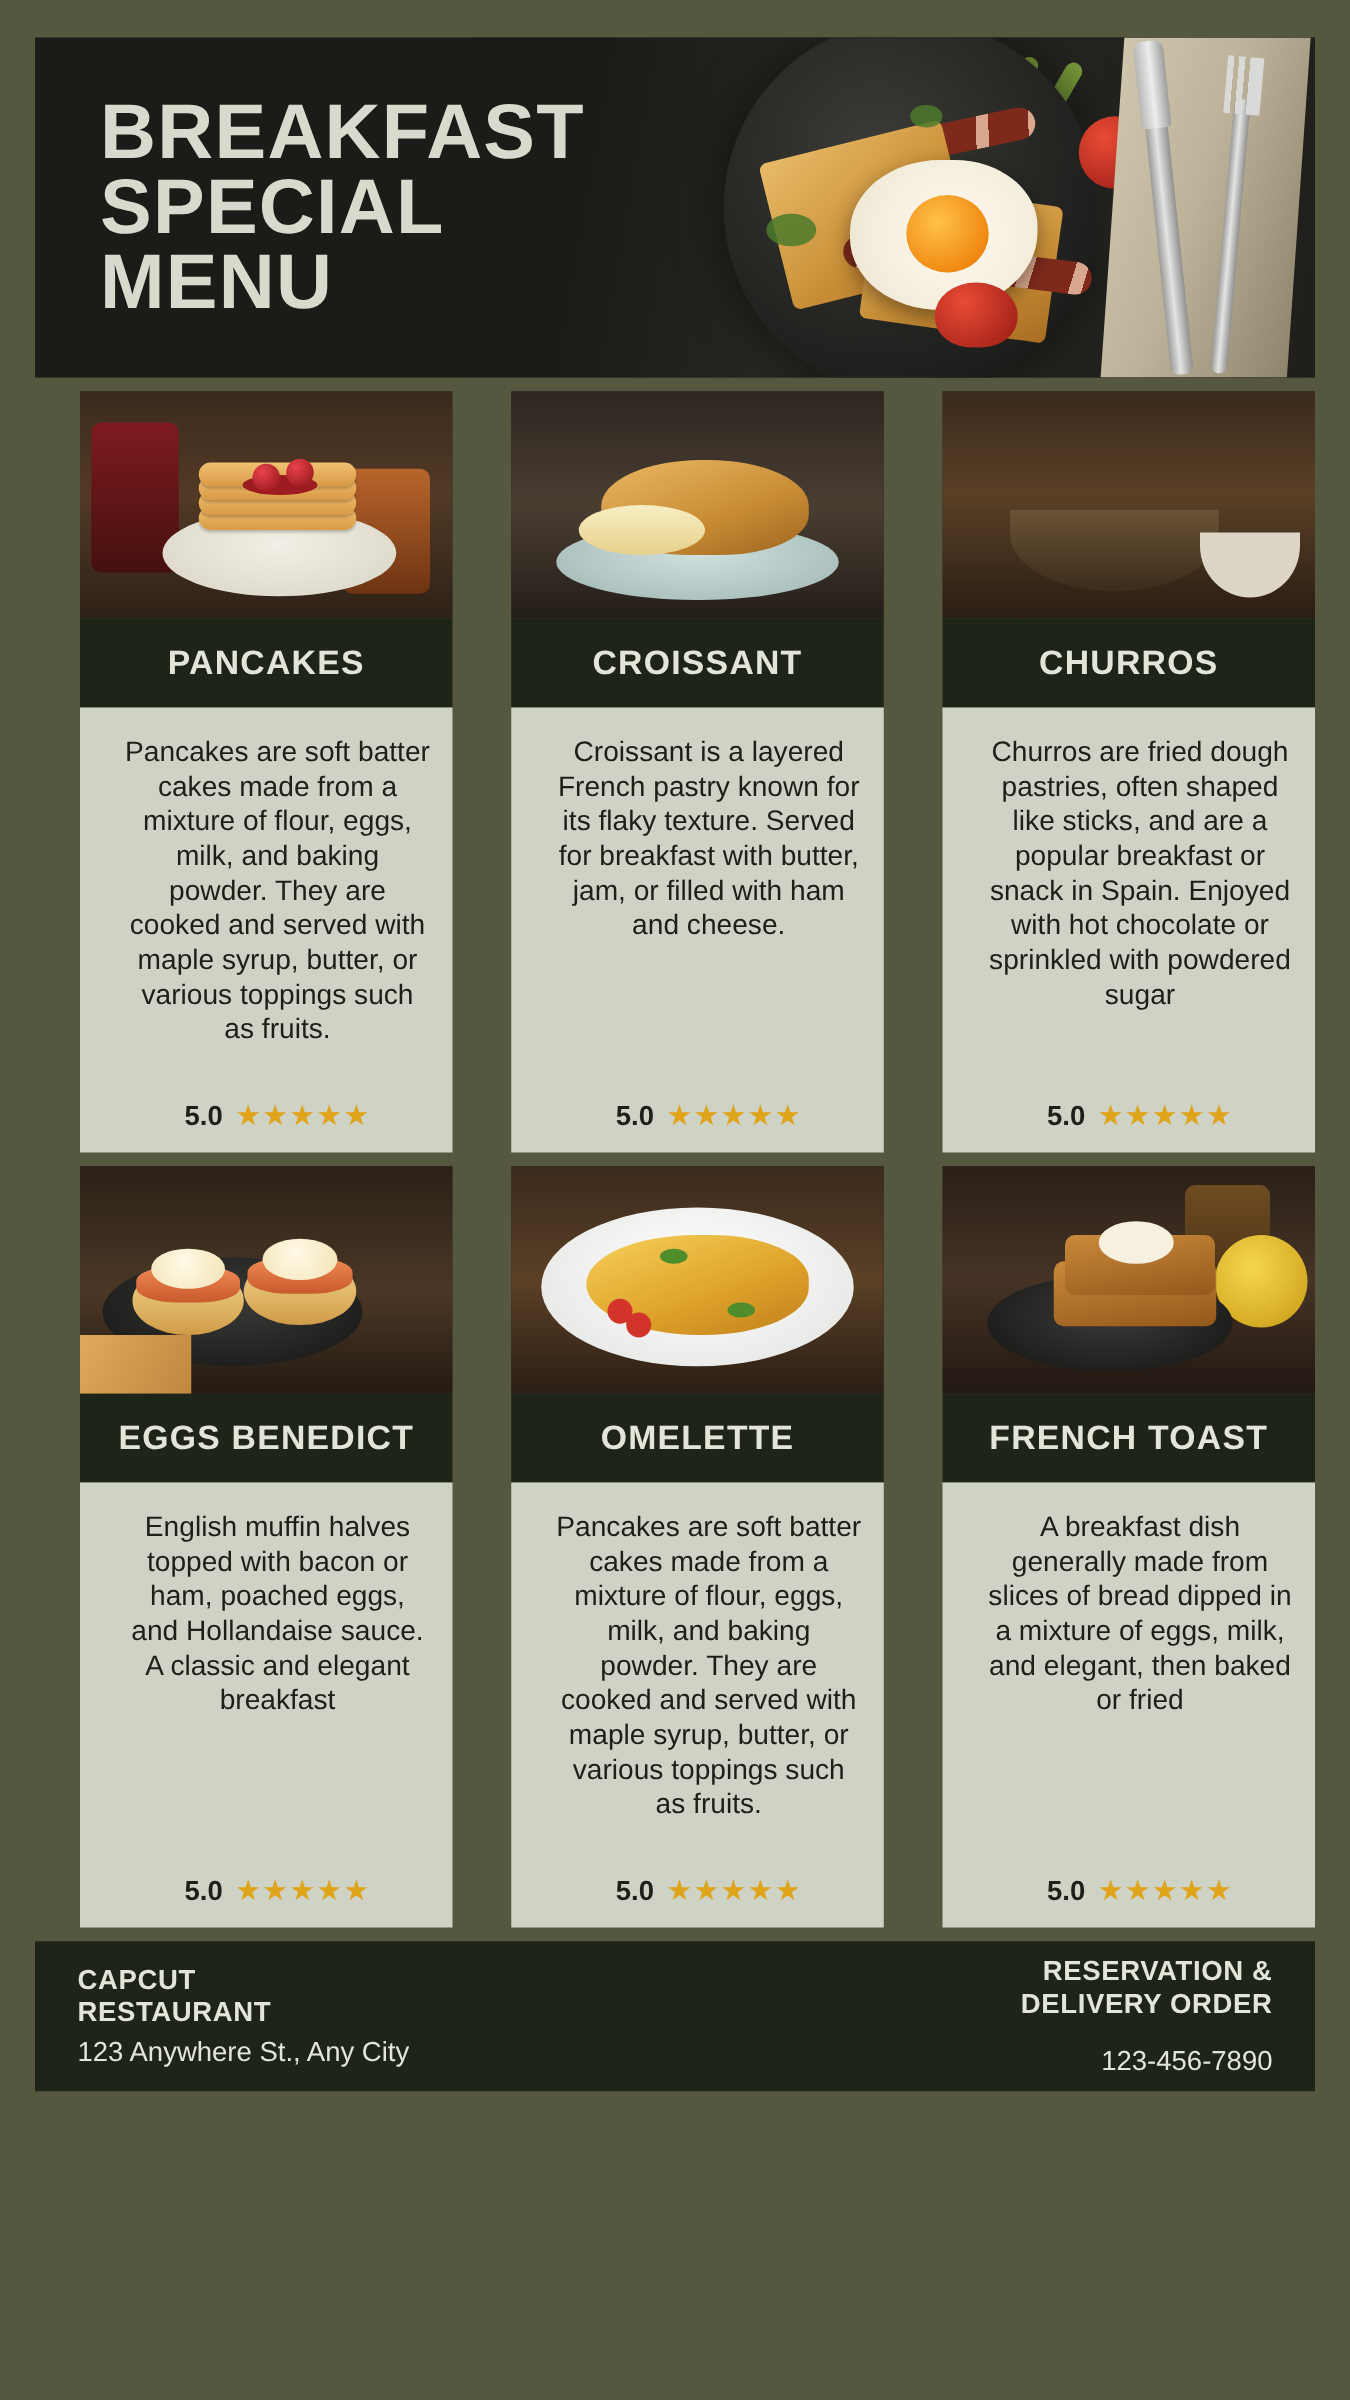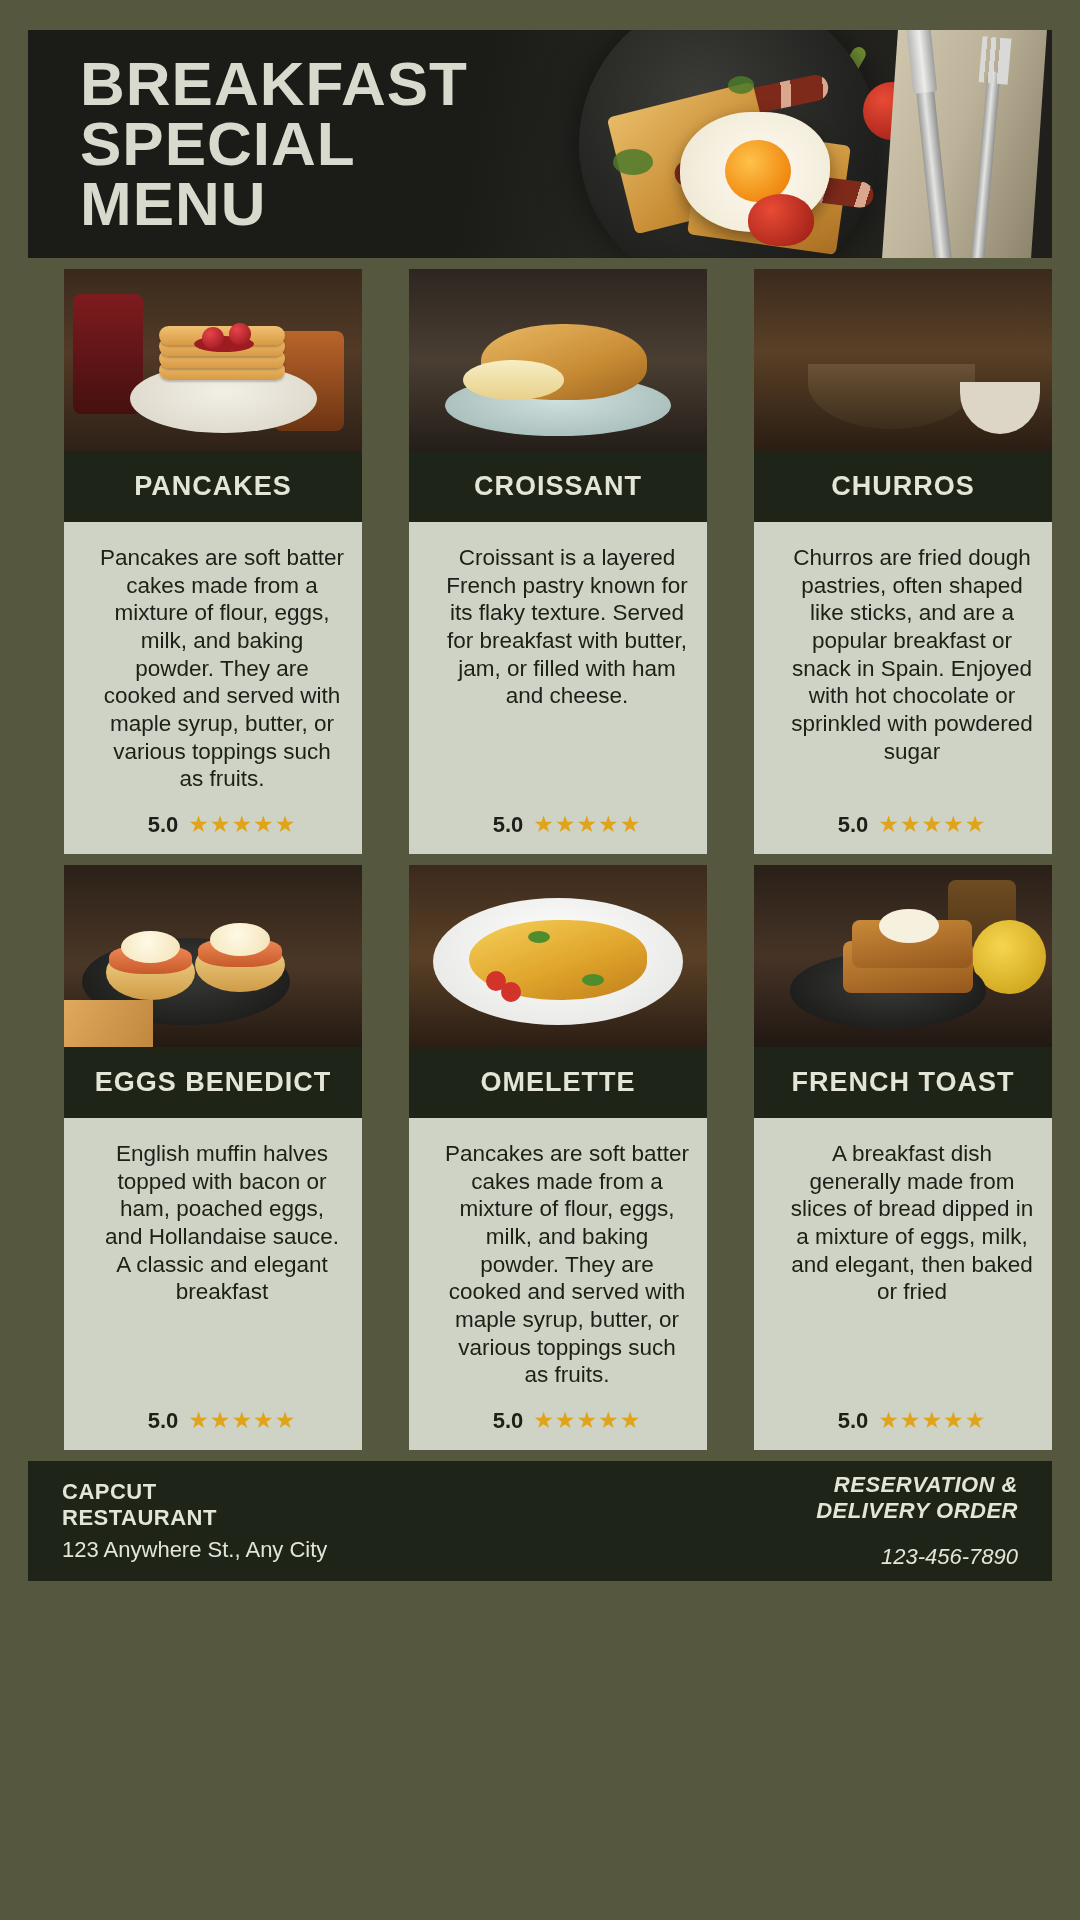--- a/index.html
+++ b/index.html
@@ -13,21 +13,21 @@
     position: relative;
     width: 1080px;
     height: 1920px;
     background: #56573f;
     padding: 30px 28px 28px 28px;
   }
 
   
   .header {
     position: relative;
-    height: 228px;
+    height: 272px;
     background: #1b1b17;
     overflow: hidden;
     display: flex;
     align-items: center;
   }
   .header-title {
     position: relative;
     z-index: 3;
     color: #d8dacd;
     font-size: 62px;
@@ -178,20 +178,21 @@
     text-align: center;
     padding: 20px 6px;
     text-transform: uppercase;
   }
   .card-body {
     background: #ced3c5;
     flex: 1;
     padding: 22px 18px 16px 36px;
     display: flex;
     flex-direction: column;
+    gap: 24px;
   }
   .card-desc {
     color: #1d1f18;
     font-size: 22.5px;
     line-height: 1.23;
     text-align: center;
     flex: 1;
   }
   .rating {
     display: flex;
@@ -228,21 +229,21 @@
     font-weight: bold;
     line-height: 1.15;
     letter-spacing: .5px;
     white-space: pre-line;
     text-transform: uppercase;
   }
   .footer-left .addr {
     font-size: 22px;
     margin-top: 7px;
   }
-  .footer-right { text-align: right; font-style: italic; }
+  .footer-right { text-align: right; }
   .footer-right .rtitle {
     font-size: 22px;
     font-weight: bold;
     line-height: 1.15;
     letter-spacing: .5px;
     white-space: pre-line;
     text-transform: uppercase;
   }
   .footer-right .phone {
     font-size: 22px;

